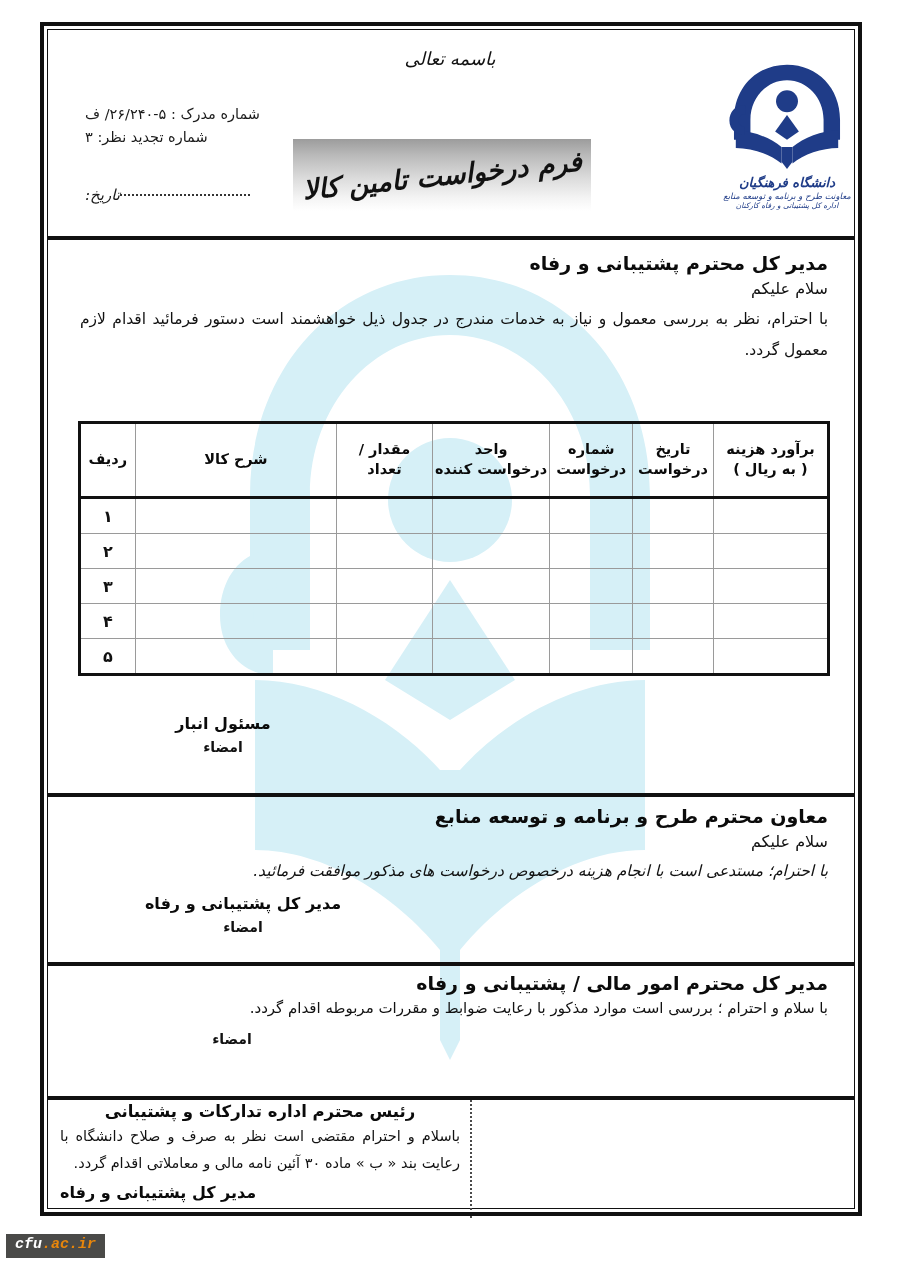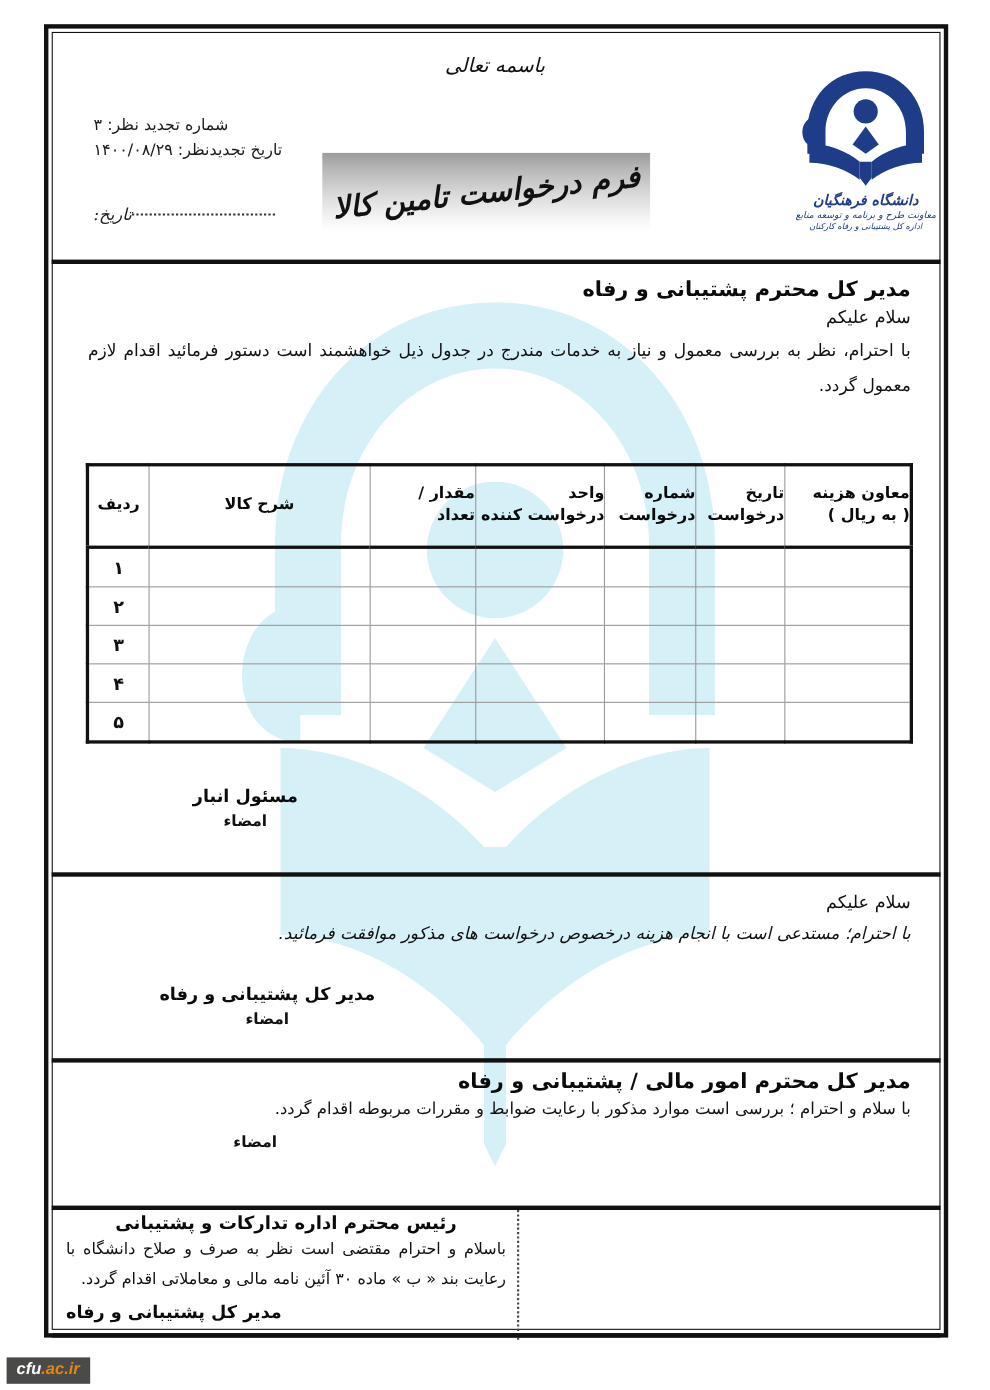--- a/index.html
+++ b/index.html
@@ -208,21 +208,21 @@
   }
   #goods-table tbody td { height: 34px; }
   #goods-table tbody td.rownum {
     text-align: center;
     font-size: 16px;
     font-weight: bold;
     color: #111;
   }
   #goods-table { border: 3px solid #111; }
   #goods-table tbody tr td { border-color: #9a9a9a; }
-  .th-2line span { display: block; text-align: right; }
+  .th-2line span { display: block; }
 
   
   #bottom-cols {
     position: absolute;
     left: 48px; top: 1100px;
     width: 806px; height: 118px;
     z-index: 2;
   }
   #col-right {
     position: absolute;
@@ -263,21 +263,21 @@
   }
   #col-left .col-sign { text-align: left; }
 
   
   #footer-badge {
     position: absolute;
     left: 6px; top: 1234px;
     background: #4a4a48;
     padding: 3px 9px 4px 9px;
     z-index: 4;
-    font-family: Liberation Sans, sans-serif;
+    font-family: Liberation Mono, monospace;
     font-size: 15px;
     font-weight: bold;
     font-style: italic;
     direction: ltr;
     line-height: 1.1;
   }
   #footer-badge .w { color: #ffffff; }
   #footer-badge .o { color: #E8860B; }
 </style>
 </head>
@@ -298,22 +298,22 @@
       </g>
     </svg>
   </div>
 
   <div class="frame-outer"></div>
   <div class="frame-inner"></div>
 
   <div id="basmala" class="layer">باسمه تعالی</div>
 
   <div id="doc-meta" class="layer">
+    <div>شماره مدرک : ۵-۲۶/۲۴۰/ ف</div>
     <div>شماره تجدید نظر: ۳</div>
-    <div>تاریخ تجدیدنظر: ۱۴۰۰/۰۸/۲۹</div>
   </div>
 
   <div id="date-line" class="layer">
     <span class="dots"></span><span>تاریخ:</span>
   </div>
 
   <div id="title-banner" class="layer">
     <div class="t">فرم درخواست تامین کالا</div>
   </div>
 
@@ -339,21 +339,21 @@
   <div class="sec" style="left:80px; top:252px; width:748px;">
     <div class="addressee">مدیر کل محترم پشتیبانی و رفاه</div>
     <div class="greeting">سلام علیکم</div>
     <div class="bodytext">با احترام، نظر به بررسی معمول و نیاز به خدمات مندرج در جدول ذیل خواهشمند است دستور فرمائید اقدام لازم معمول گردد.</div>
   </div>
 
   <table id="goods-table">
     <thead>
       <tr>
         <th class="th-2line" style="width:115px">
-          <span>معاون هزینه</span>
+          <span>برآورد هزینه</span>
           <span>( به ریال )</span>
         </th>
         <th class="th-2line" style="width:80px">
           <span>تاریخ</span>
           <span>درخواست</span>
         </th>
         <th class="th-2line" style="width:82px">
           <span>شماره</span>
           <span>درخواست</span>
         </th>
@@ -419,20 +419,21 @@
   </table>
 
   <div class="sec signblock" style="left:108px; top:712px; width:230px;">
     <div class="role">مسئول انبار</div>
     <div class="sig">امضاء</div>
   </div>
 
   <div class="hr-thick" style="top:793px"></div>
 
   <div class="sec" style="left:80px; top:805px; width:748px;">
+    <div class="addressee">معاون محترم طرح و برنامه و توسعه منابع</div>
     <div class="greeting">سلام علیکم</div>
     <div class="bodytext" style="line-height:1.6; margin-top:8px;font-style:italic;">با احترام؛ مستدعی است با انجام هزینه درخصوص درخواست های مذکور موافقت فرمائید.</div>
   </div>
   <div class="sec signblock" style="left:108px; top:892px; width:270px;">
     <div class="role">مدیر کل پشتیبانی و رفاه</div>
     <div class="sig">امضاء</div>
   </div>
 
   <div class="hr-thick" style="top:962px"></div>
 

